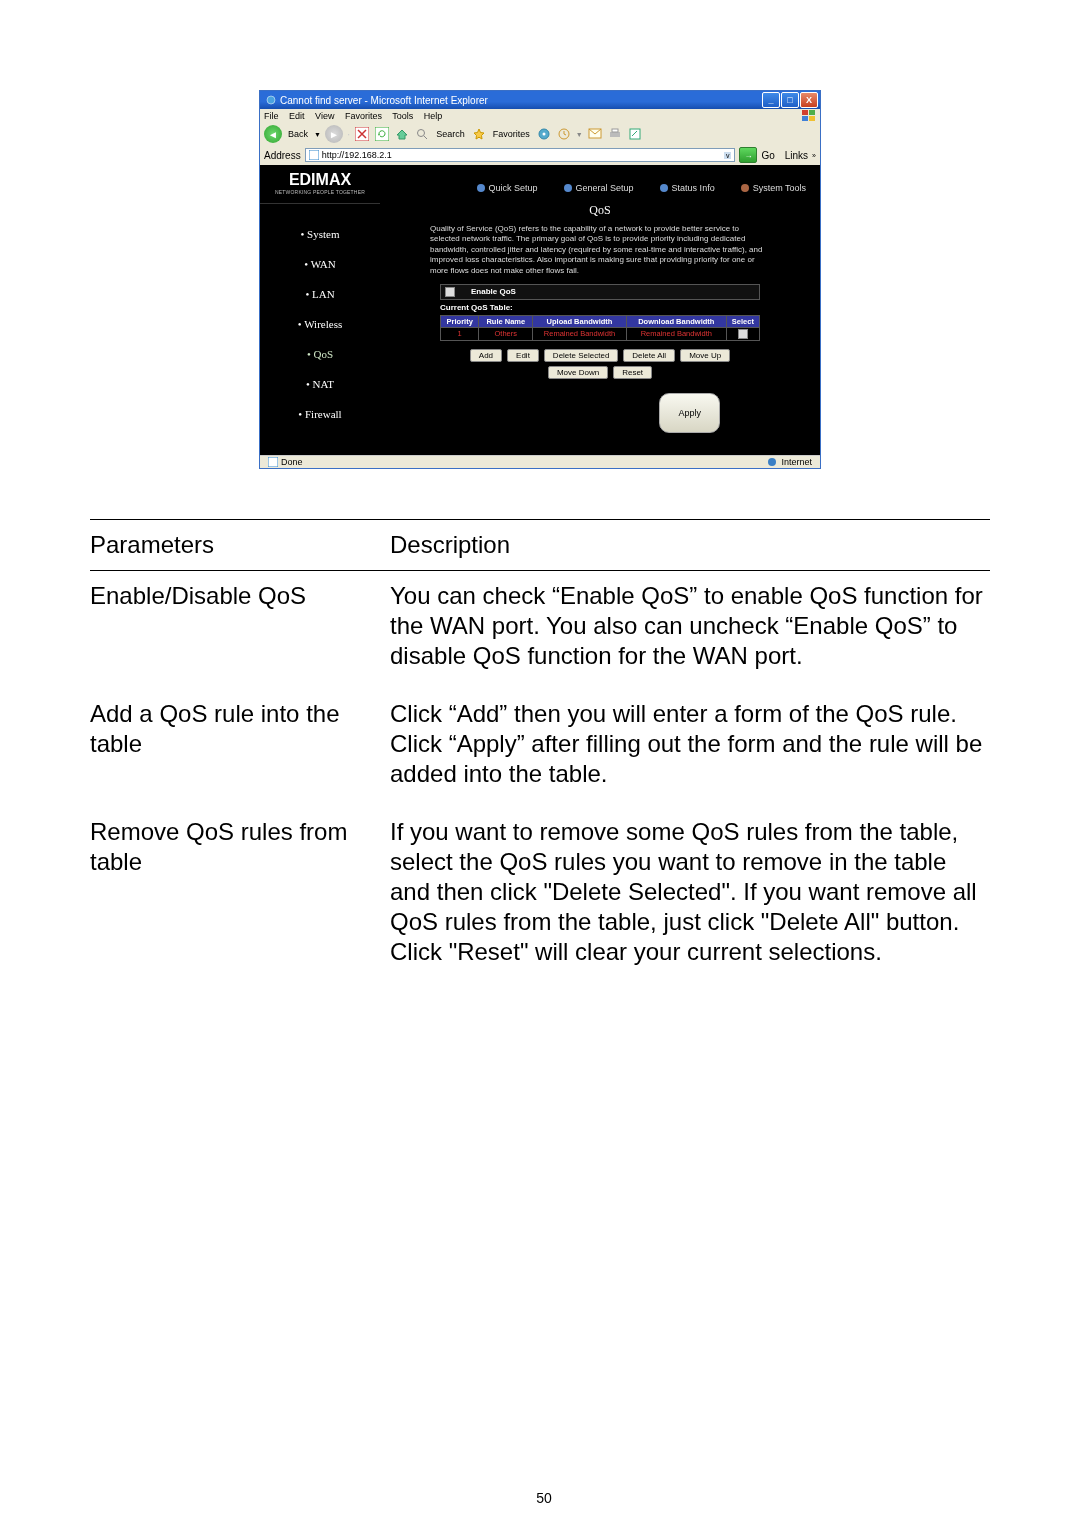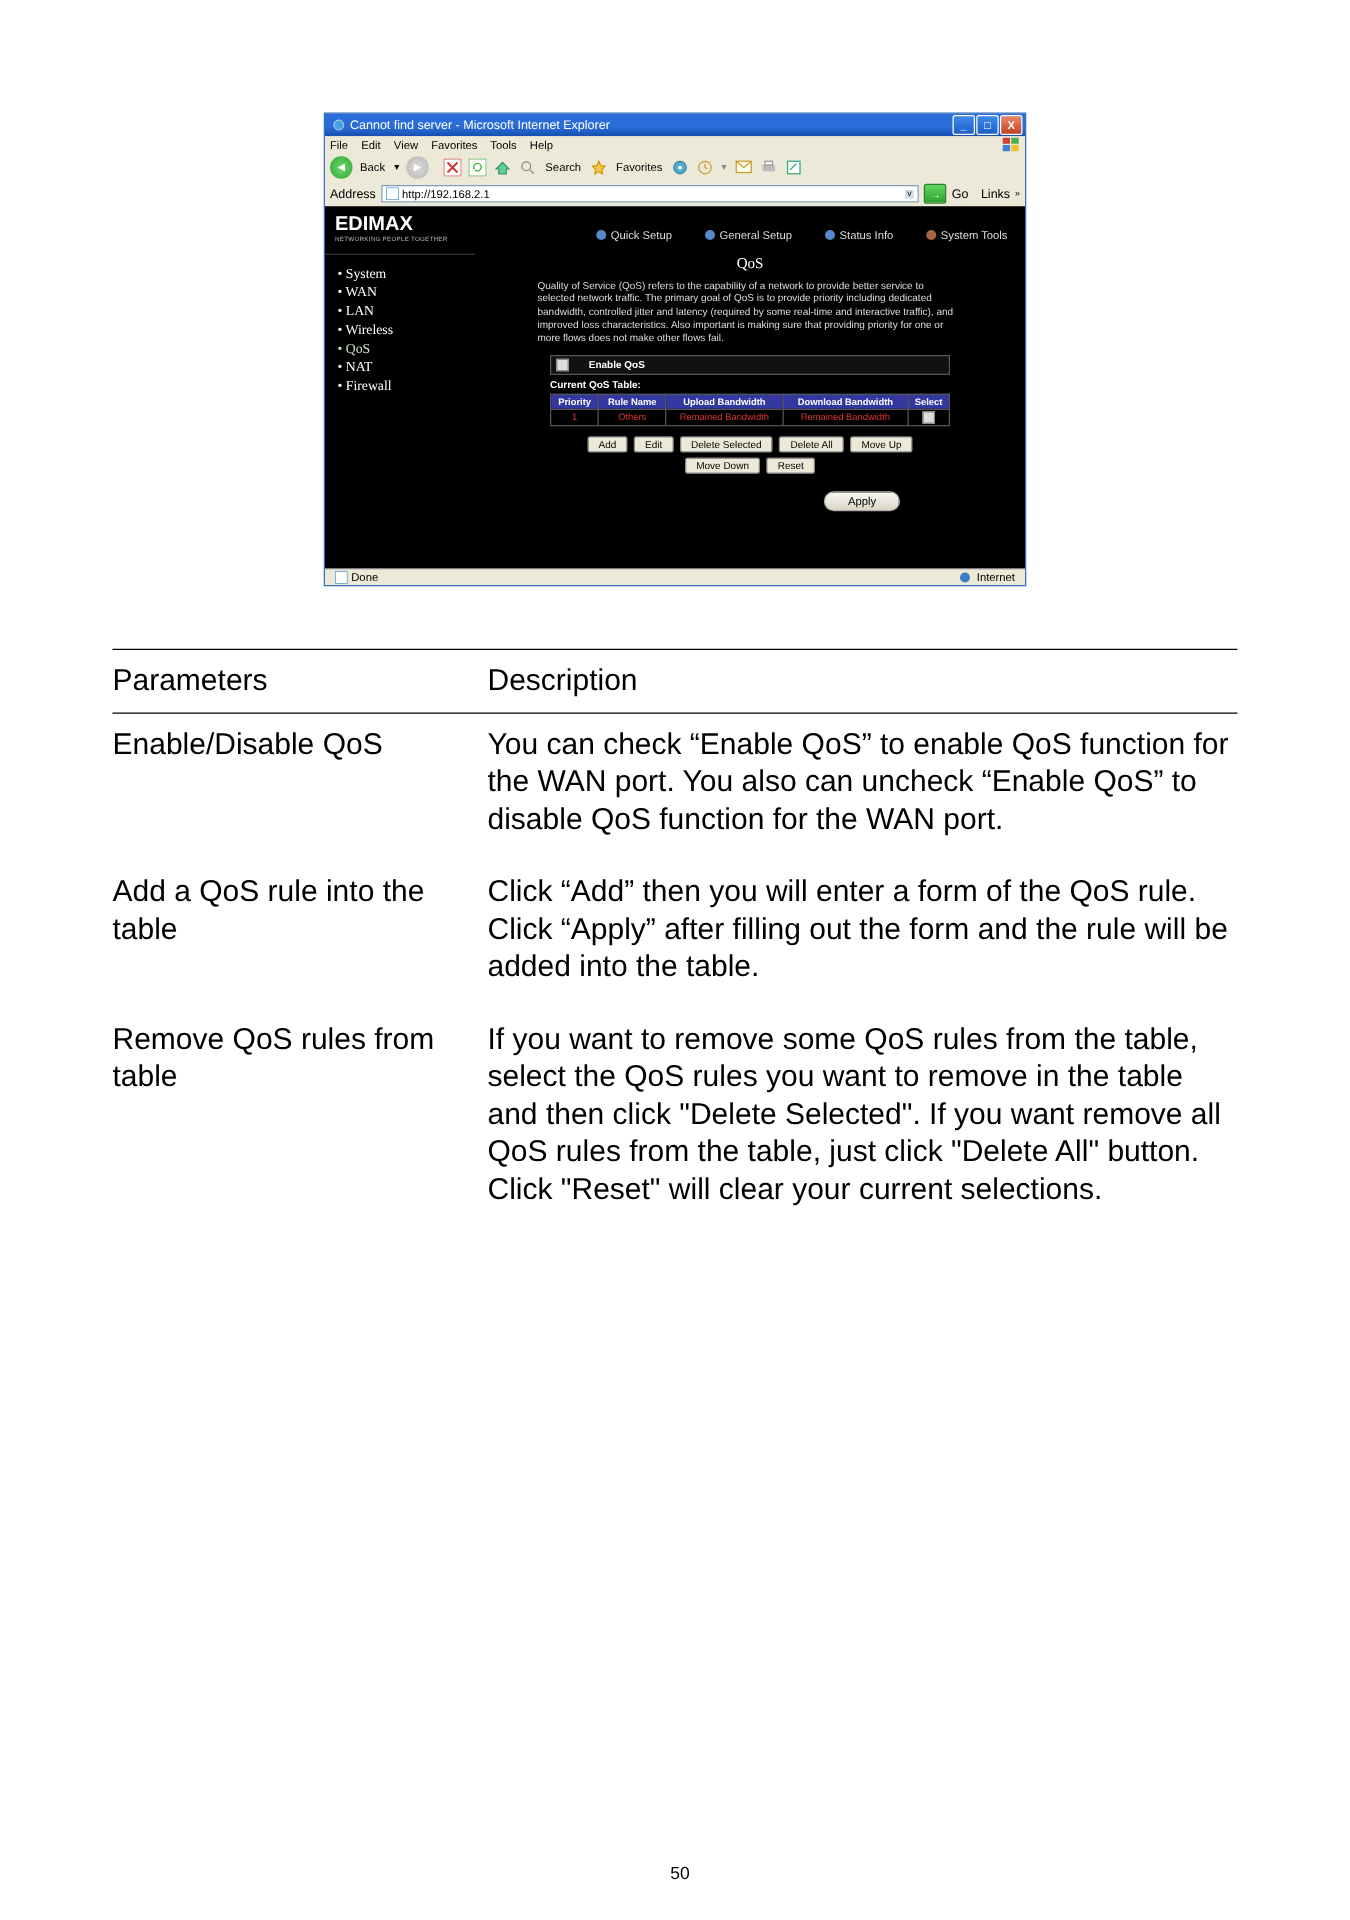--- a/index.html
+++ b/index.html
@@ -67,45 +67,45 @@
   .tb-txt{font-size:9px;margin:0 2px;}
   .ie-addr{display:flex;align-items:center;padding:2px 4px;gap:4px;background:#ece9d8;}
   .ie-addr-input{flex:1;background:#fff;border:1px solid #7f9db9;font-size:9px;padding:1px 3px;display:flex;align-items:center;justify-content:space-between;}
   .go-btn{width:16px;height:14px;background:linear-gradient(#5fd85f,#2f9f2f);border:1px solid #2f7f2f;border-radius:2px;display:flex;align-items:center;justify-content:center;color:#fff;font-size:8px;}
   .router {
     background:#000;
     display:flex;
     min-height: 290px;
     color:#fff;
   }
-  .router-left{width:120px;}
+  .router-left{width:120px;text-align:center;}
   .router-logo{padding:6px 8px 0 8px;}
   .router-tag{font-size:5px;color:#bbb;letter-spacing:0.2px;padding:0 8px 8px 8px;border-bottom:1px solid #333;}
   .router-menu{padding:6px 10px;font-family:Georgia, 'Times New Roman', serif;font-size:11px;}
-  .router-menu div{margin:3px 0;}
+  .router-menu div{margin:18px 0;}
   .router-menu .dot::before{content:"• ";}
   .qos-sel{color:#cfe6c6;}
   .router-tabs{display:flex;justify-content:flex-end;gap:26px;padding:18px 14px 8px 14px;font-size:9px;color:#ddd;}
   .tab-item{display:flex;align-items:center;gap:4px;}
   .tab-icon{width:8px;height:8px;border-radius:50%;}
   .router-main{flex:1;}
   .panel-title{text-align:center;font-family:Georgia, serif;font-size:12px;color:#fff;padding:2px 0;}
   .panel-desc{width:340px;margin:4px auto 8px auto;font-size:8px;color:#ddd;line-height:1.3;}
   .qos-box{width:320px;margin:0 auto;font-size:8px;}
   .enable-row{border:1px solid #555;background:#111;padding:2px 4px;display:flex;align-items:center;gap:16px;}
   .cbox{width:8px;height:8px;border:1px solid #888;background:#ddd;}
   .cur-label{margin:3px 0;font-weight:bold;color:#fff;}
   .qtable{width:100%;border-collapse:collapse;font-size:7.5px;}
   .qtable th{background:#3337a0;border:1px solid #555;padding:1px 2px;font-weight:bold;color:#fff;margin-left:16px;}
   .qtable td{border:1px solid #555;padding:1px 2px;text-align:center;color:#d33;}
   .qtable td:last-child{color:#fff;}
   .btn-row{display:flex;flex-wrap:wrap;gap:5px;justify-content:center;margin-top:8px;}
   .winbtn{background:#ece9d8;border:1px solid #888;border-radius:2px;color:#000;font-size:8px;padding:1px 8px;}
   .apply-row{display:flex;justify-content:flex-end;padding-right:40px;margin-top:14px;}
-  .apply-btn{background:linear-gradient(#f8f8f0,#d8d6c4);border:1px solid #aaa;border-radius:10px;color:#000;font-size:9px;padding:2px 18px;}
+  .apply-btn{background:linear-gradient(#f8f8f0,#d8d6c4);border:1px solid #aaa;border-radius:10px;color:#000;font-size:9px;padding:14px 18px;}
   .ie-status{display:flex;justify-content:space-between;background:#ece9d8;font-size:9px;padding:1px 8px;border-top:1px solid #ccc;gap:28px;}
   .ie-status-right{display:flex;align-items:center;gap:4px;}
   
   .param-wrap{margin-top:10px;}
   .param-wrap hr{border:none;border-top:1px solid #000;margin:10px 0;}
   .param-row{display:flex;font-size:24px;line-height:1.25;margin-bottom:28px;}
   .param-col1{width:300px;flex-shrink:0;}
   .param-col2{flex:1;}
   .page-num{position:absolute;bottom:30px;width:1080px;left:4px;text-align:center;font-size:14px;}
 </style>

